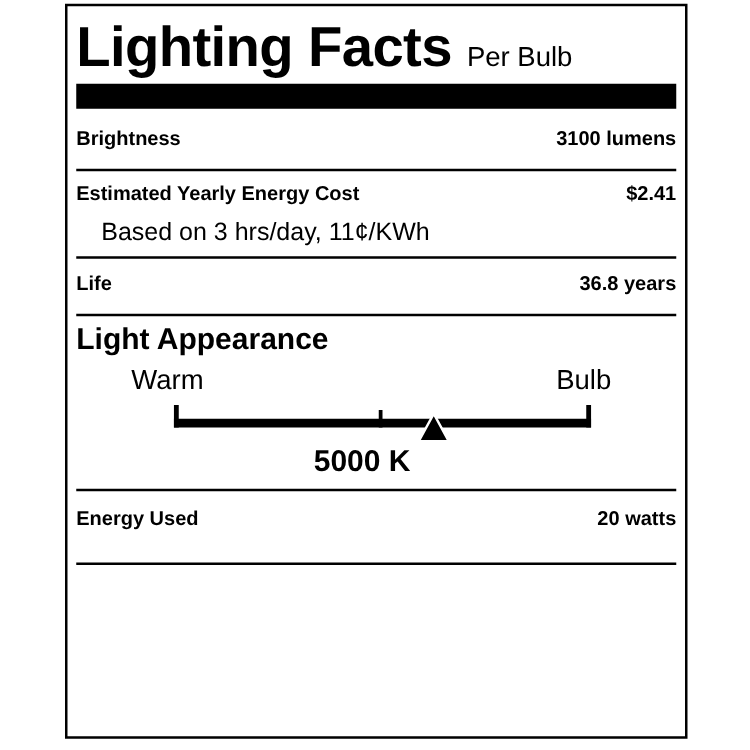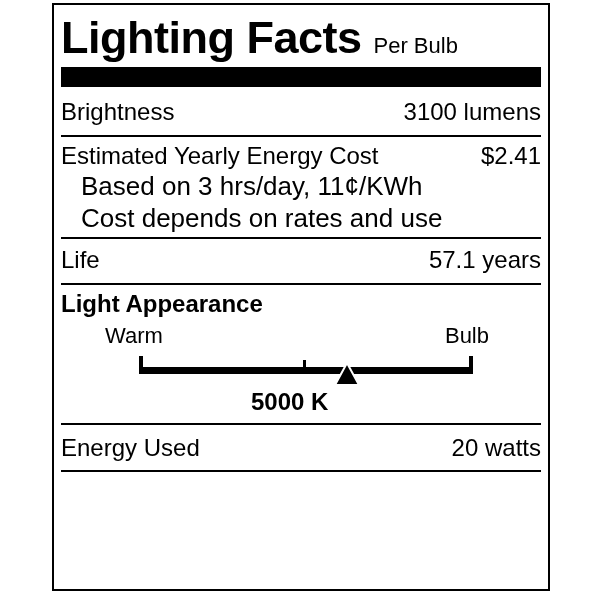--- a/index.html
+++ b/index.html
@@ -50,26 +50,26 @@
     height: 20px;
     background: #000000;
   }
   .sec {
     border-bottom: 2px solid #000000;
   }
   .row {
     display: flex;
     justify-content: space-between;
     align-items: baseline;
-    font-size: 24px;
-    font-weight: normal;
+    font-size: 16px;
+    font-weight: bold;
     line-height: 28px;
   }
   .note {
-    font-size: 26px;
+    font-size: 20px;
     font-weight: normal;
     line-height: 26px;
     margin-left: 20px;
     white-space: nowrap;
   }
   .sec-brightness { padding: 11px 0 9px; }
   .sec-energy-cost { padding: 5px 0 6px; }
   .sec-energy-cost .note1 { margin-top: 3px; }
   .sec-energy-cost .note2 { margin-top: 6px; }
   .sec-life { padding: 7px 0 9px; }
@@ -105,21 +105,21 @@
   }
   .kelvin-label {
     margin-top: 1px;
     margin-left: 190px;
     width: 200px;
     text-align: left;
     font-size: 24px;
     font-weight: bold;
     line-height: 28px;
   }
-  .sec-energy-used { padding: 9px 0 8px; }
+  .sec-energy-used { padding: 9px 0 20px; }
 </style>
 </head>
 <body>
 
 <div class="label-box">
 
   <div class="title-row">
     <span class="title-main">Lighting Facts</span>
     <span class="title-sub">Per Bulb</span>
   </div>
@@ -132,27 +132,26 @@
       <span>3100 lumens</span>
     </div>
   </div>
 
   <div class="sec sec-energy-cost">
     <div class="row">
       <span>Estimated Yearly Energy Cost</span>
       <span>$2.41</span>
     </div>
     <div class="note note1">Based on 3 hrs/day, 11¢/KWh</div>
-    <div class="note note2">Cost depends on rates and use</div>
   </div>
 
   <div class="sec sec-life">
     <div class="row">
       <span>Life</span>
-      <span>57.1 years</span>
+      <span>36.8 years</span>
     </div>
   </div>
 
   <div class="sec sec-appearance">
     <div class="heading">Light Appearance</div>
     <div class="warm-cool-row">
       <span>Warm</span>
       <span>Bulb</span>
     </div>
     <div class="scale">

